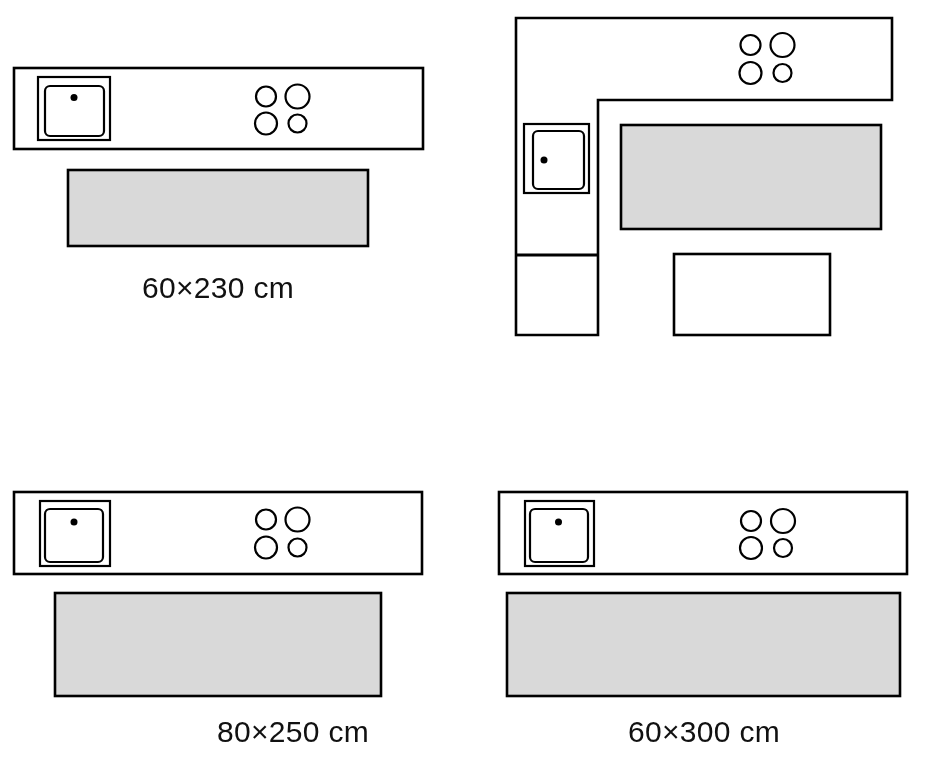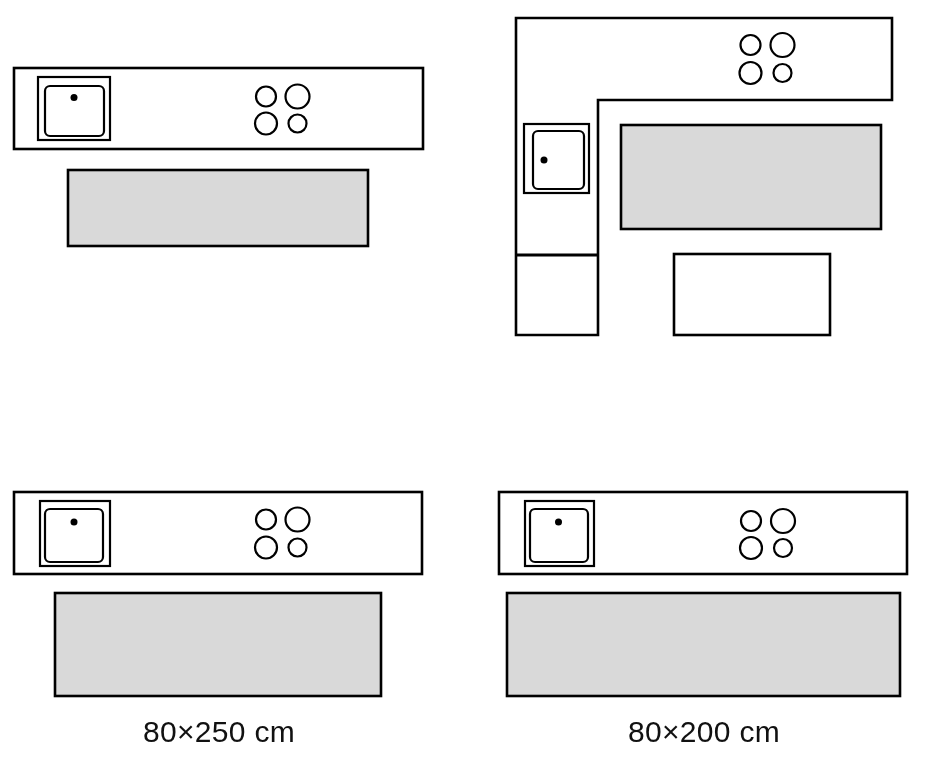--- a/index.html
+++ b/index.html
@@ -82,16 +82,17 @@
       <rect class="sink-basin" x="530" y="509" width="58" height="53" rx="5"></rect>
       <circle class="faucet" cx="558.5" cy="522" r="3.5"></circle>
       <circle class="burner" cx="751" cy="521" r="10"></circle>
       <circle class="burner" cx="783" cy="521" r="12"></circle>
       <circle class="burner" cx="751" cy="548" r="11"></circle>
       <circle class="burner" cx="783" cy="548" r="9"></circle>
       <rect class="rug" x="507" y="593" width="393" height="103"></rect>
     </g>
   </svg>
 
-  <div class="size-label" style="left:69px; top:716px;">80×250 cm</div>
-  <div class="size-label" style="left:554px; top:716px;">80×200 cm</div>
+  <div class="size-label" style="left:68px; top:272px;">60×230 cm</div>
+  <div class="size-label" style="left:69px; top:716px;text-align:right;">80×250 cm</div>
+  <div class="size-label" style="left:554px; top:716px;">60×300 cm</div>
 
 </div>
 
 </body></html>

